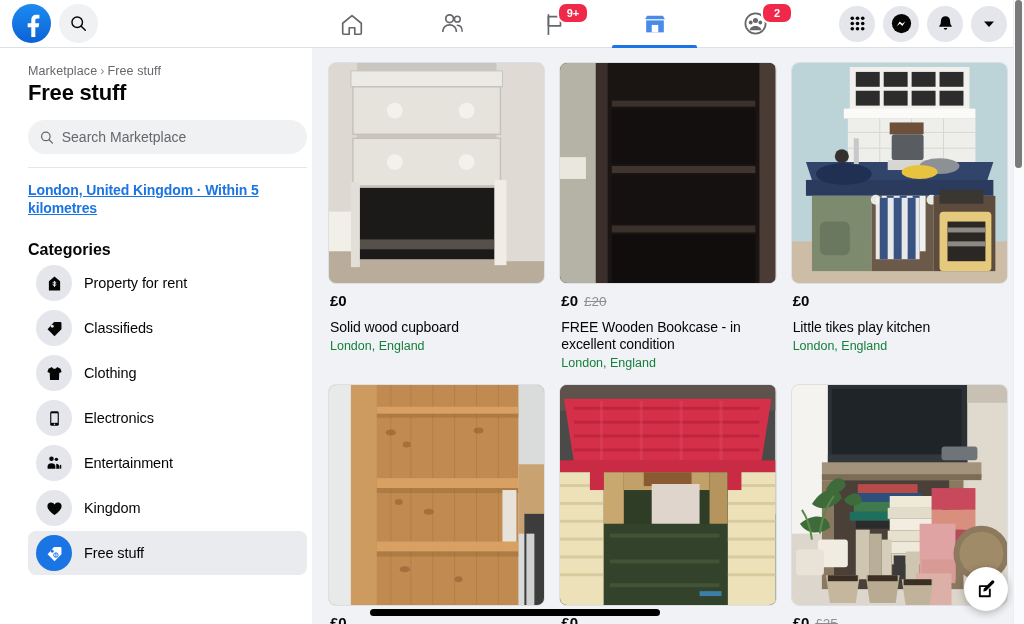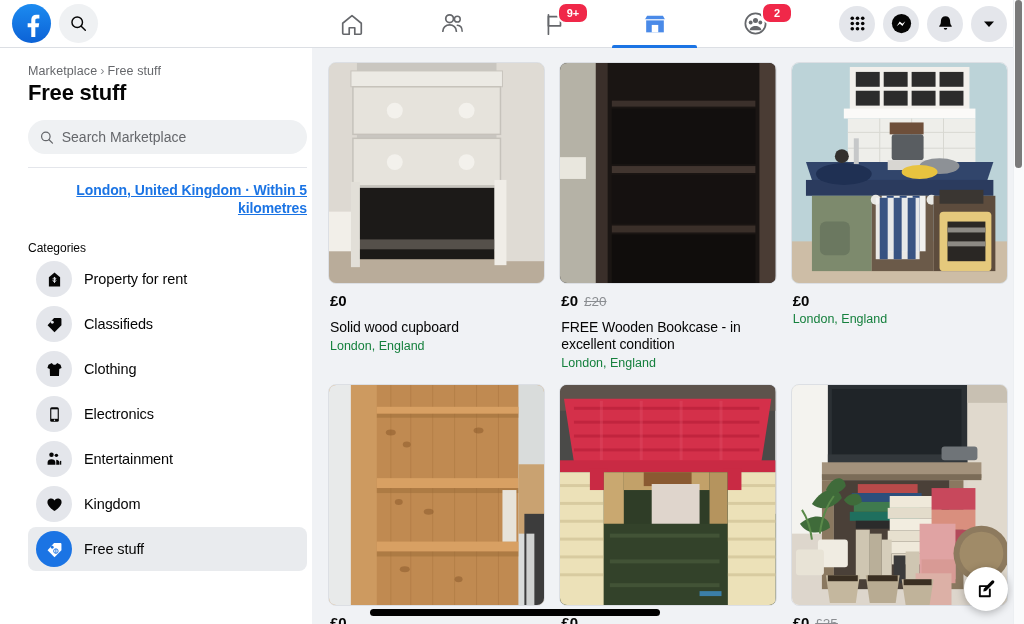--- a/index.html
+++ b/index.html
@@ -79,23 +79,23 @@
   }
   .search-wrap input {
     border: none; outline: none; background: transparent;
     font-size: 14px; color: #050505; width: 100%;
     font-family: "Liberation Sans", sans-serif;
   }
   .search-wrap input::placeholder { color: #65676b; }
   .divider { height: 1px; background: #e4e6eb; margin: 13px 0 0 0; }
   .location-link {
     display: block; font-size: 14px; font-weight: bold; color: #1b74e4;
-    margin-top: 13px; letter-spacing: -.1px; line-height: 18px; text-align: right;
-  }
-  .cat-title { font-size: 12px; font-weight: normal; margin-top: 24px; margin-bottom: 2px; }
+    margin-top: 13px; letter-spacing: -.1px; line-height: 18px;
+  }
+  .cat-title { font-size: 16px; font-weight: bold; margin-top: 24px; margin-bottom: 2px; }
   .cat-item {
     display: flex; align-items: center; gap: 12px;
     height: 44px; border-radius: 8px; padding: 0 8px; margin: 1px 0;
     cursor: pointer;
   }
   .cat-item.active { background: #e9ebee; }
   .cat-ico {
     width: 36px; height: 36px; border-radius: 50%; background: #e4e6eb;
     display: flex; align-items: center; justify-content: center; flex: 0 0 auto;
   }
@@ -480,20 +480,21 @@
                 <rect x="102" y="136" width="8" height="62"></rect>
                 <rect x="116" y="136" width="8" height="62"></rect>
             </g>
           </svg>
         </div>
         <div class="card-body">
           <div class="price-row">
             <span class="price">£0</span>
             <span class="price-old"></span>
           </div>
+          <div class="card-title">Little tikes play kitchen</div>
           <div class="card-loc">London, England</div>
         </div>
       </div>
 
       <div class="card">
         <div class="card-img">
           <svg viewBox="0 0 216 222" preserveAspectRatio="none">
             <rect width="216" height="222" fill="#c69057"></rect>
             <rect x="0" y="0" width="22" height="222" fill="#e8eaea"></rect>
             <rect x="22" y="0" width="26" height="222" fill="#cd9a60"></rect>

